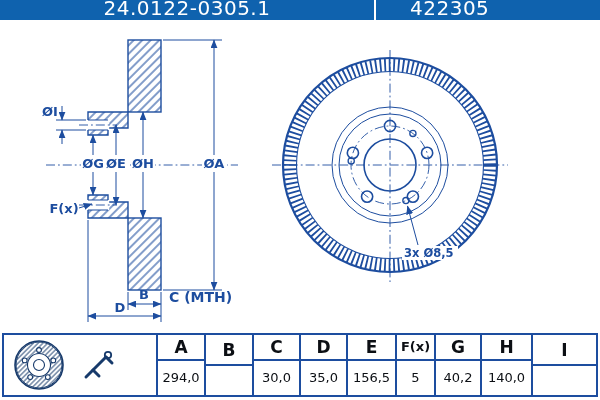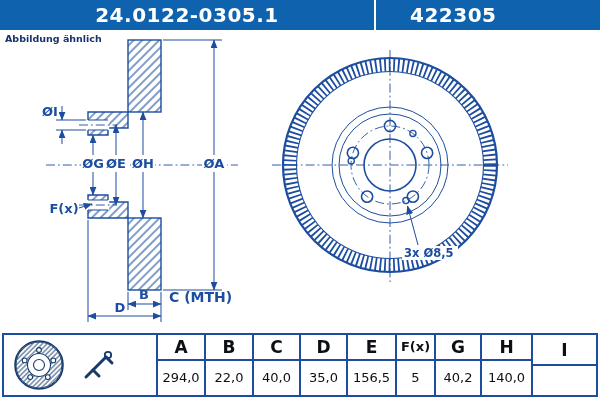--- a/index.html
+++ b/index.html
@@ -1,20 +1,20 @@
 <!DOCTYPE html>
 <html><head>
 <meta charset="utf-8">
 <style>
   html,body{margin:0;padding:0;background:#e8e8e8;}
   .page{position:relative;width:600px;height:400px;background:#ffffff;overflow:hidden;
         font-family:"DejaVu Sans",sans-serif;}
   
-  .titlebar{position:absolute;top:0;left:0;width:600px;height:30px;background:#0f62ae;
-            display:flex;align-items:center;color:#fff;font-weight:bold;font-size:20px;}
+  .titlebar{position:absolute;top:0;left:0;width:600px;height:20px;background:#0f62ae;
+            display:flex;align-items:flex-end;color:#fff;font-weight:normal;font-size:20px;}
   .titlebar .pn{width:374px;text-align:center;letter-spacing:0.5px;}
   .titlebar .sep{width:2px;height:30px;background:#ffffff;}
   .titlebar .ref{padding-left:34px;letter-spacing:0.5px;}
   
   .note{position:absolute;top:34px;left:5px;font-size:9.5px;font-weight:bold;
         color:#16346d;line-height:10.5px;}
   
   .drawing{position:absolute;top:0;left:0;}
   .sec{fill:url(#hatch);stroke:#1d4d9f;stroke-width:1.4;}
   .ol{fill:none;stroke:#1d4d9f;}
@@ -42,21 +42,20 @@
 
 <div class="page">
 
   <div class="titlebar">
     <div class="pn">24.0122-0305.1</div>
     <div class="sep"></div>
     <div class="ref">422305</div>
   </div>
 
   <div class="note">
-    <div>Abbildung ähnlich</div>
   </div>
 
   <svg class="drawing" width="600" height="400" viewBox="0 0 600 400">
     <defs>
       <pattern id="hatch" patternUnits="userSpaceOnUse" width="6" height="6" patternTransform="rotate(45)">
         <rect width="6" height="6" fill="#ffffff"></rect>
         <line x1="3" y1="0" x2="3" y2="6" stroke="#1d4d9f" stroke-width="1.1"></line>
       </pattern>
       <pattern id="ihatch" patternUnits="userSpaceOnUse" width="3.4" height="3.4" patternTransform="rotate(45)">
         <rect width="3.4" height="3.4" fill="#ffffff"></rect>
@@ -191,25 +190,24 @@
         </g>
       </svg>
     </div>
     <div class="cols">
       <div class="col" style="width:46px">
         <div class="th">A</div>
         <div class="td">294,0</div>
       </div>
       <div class="col" style="width:46px">
         <div class="th">B</div>
-        <div class="td">22,0</div>
       </div>
       <div class="col" style="width:45px">
         <div class="th">C</div>
-        <div class="td">40,0</div>
+        <div class="td">30,0</div>
       </div>
       <div class="col" style="width:45px">
         <div class="th">D</div>
         <div class="td">35,0</div>
       </div>
       <div class="col" style="width:47px">
         <div class="th">E</div>
         <div class="td">156,5</div>
       </div>
       <div class="col" style="width:37px">

